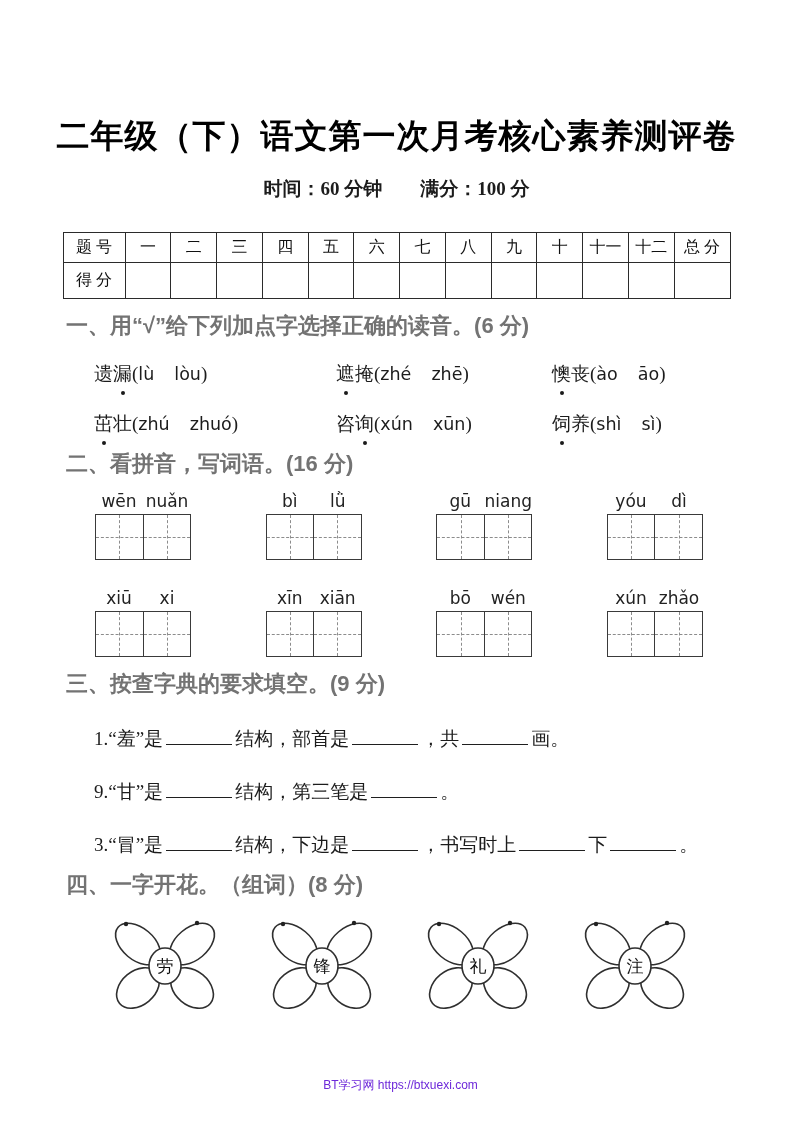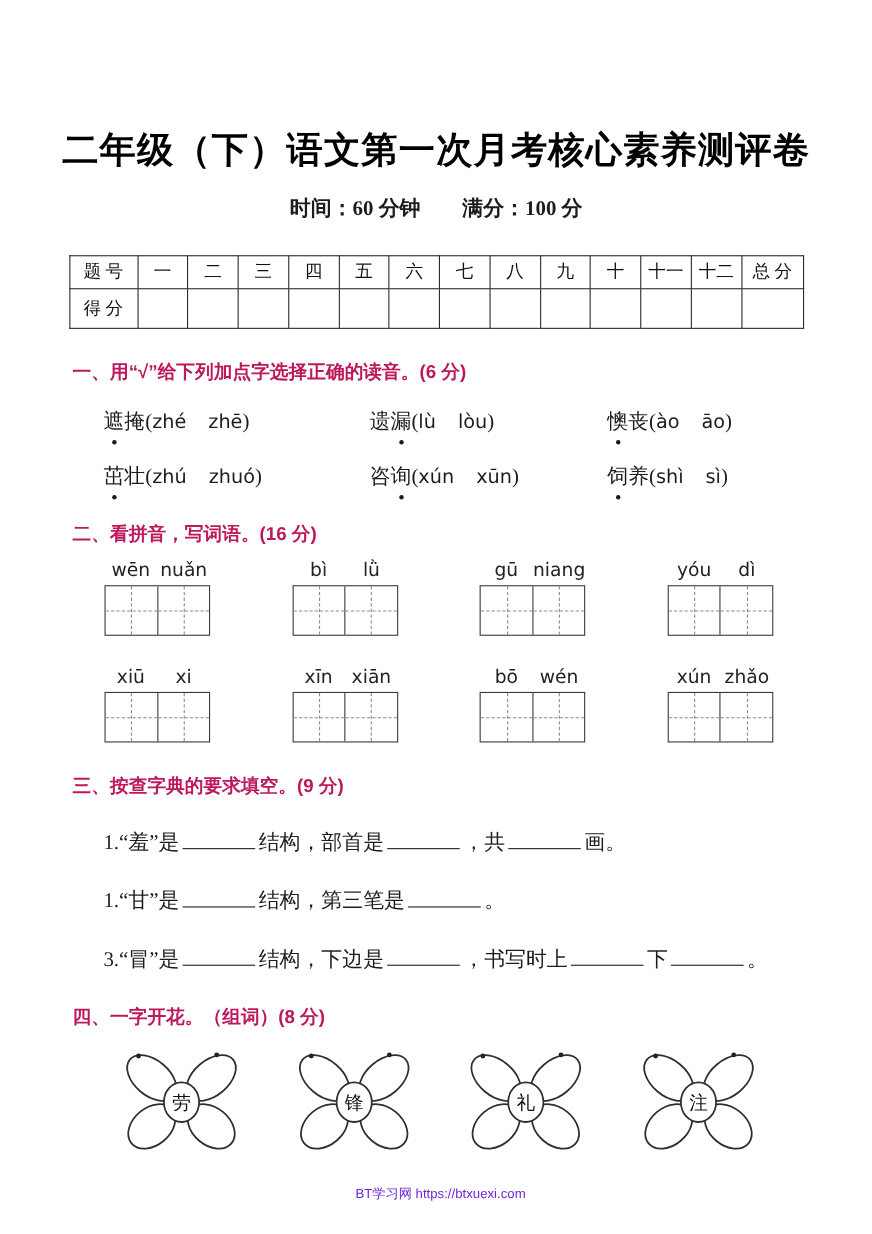--- a/index.html
+++ b/index.html
@@ -20,22 +20,22 @@
   table.score {
     margin:30px auto 0; border-collapse:collapse; table-layout:fixed;
     width:668px; font-size:16px; text-align:center; color:#111;
   }
   table.score td { border:1.6px solid #2b2b2b; height:30px; padding:0; }
   table.score tr.score-row td { height:36px; }
   table.score td.lab { width:62px; }
   table.score td.total { width:56px; }
   
   .sec-head {
-    margin:28px 0 0 66px; font-size:17px; font-weight:800;
-    font-family:"Liberation Sans", sans-serif; color:#be185d;
+    margin:12px 0 0 66px; font-size:22px; font-weight:800;
+    font-family:"Liberation Sans", sans-serif; color:#737373;
   }
   
   .s1-grid {
     margin:20px 0 0 94px; display:grid;
     grid-template-columns:242px 216px 180px; row-gap:24px; font-size:19px;
   }
   .s1-item { white-space:nowrap; }
   .ch { display:inline-block; position:relative; }
   .ch[data-dot="true"]::after {
     content:''; position:absolute; width:4px; height:4px; background:#1a1a1a;
@@ -132,24 +132,24 @@
       <td></td>
       <td></td>
       <td class="total"></td>
     </tr>
   </tbody>
     </table>
 
   <div class="sec-head">一、用“√”给下列加点字选择正确的读音。(6 分)</div>
   <div class="s1-grid">
     <div class="s1-item">
+      <span class="ch" data-dot="false">遗</span><span class="ch" data-dot="true">漏</span><span class="paren">(</span><span class="py">lù</span><span class="py">lòu</span><span class="paren">)</span>
+    </div>
+    <div class="s1-item">
       <span class="ch" data-dot="true">遮</span><span class="ch" data-dot="false">掩</span><span class="paren">(</span><span class="py">zhé</span><span class="py">zhē</span><span class="paren">)</span>
-    </div>
-    <div class="s1-item">
-      <span class="ch" data-dot="false">遗</span><span class="ch" data-dot="true">漏</span><span class="paren">(</span><span class="py">lù</span><span class="py">lòu</span><span class="paren">)</span>
     </div>
     <div class="s1-item">
       <span class="ch" data-dot="true">懊</span><span class="ch" data-dot="false">丧</span><span class="paren">(</span><span class="py">ào</span><span class="py">āo</span><span class="paren">)</span>
     </div>
     <div class="s1-item">
       <span class="ch" data-dot="true">茁</span><span class="ch" data-dot="false">壮</span><span class="paren">(</span><span class="py">zhú</span><span class="py">zhuó</span><span class="paren">)</span>
     </div>
     <div class="s1-item">
       <span class="ch" data-dot="false">咨</span><span class="ch" data-dot="true">询</span><span class="paren">(</span><span class="py">xún</span><span class="py">xūn</span><span class="paren">)</span>
     </div>
@@ -242,21 +242,21 @@
           <div class="tian-cell"></div>
         </div>
     </div>
   </div>
 
   <div class="sec-head">三、按查字典的要求填空。(9 分)</div>
   <div class="s3-line">
     <span>1.“羞”是</span><span class="blank"></span><span>结构，部首是</span><span class="blank"></span><span>，共</span><span class="blank"></span><span>画。</span>
   </div>
   <div class="s3-line">
-    <span>1.“甘”是</span><span class="blank"></span><span>结构，第三笔是</span><span class="blank"></span><span>。</span>
+    <span>9.“甘”是</span><span class="blank"></span><span>结构，第三笔是</span><span class="blank"></span><span>。</span>
   </div>
   <div class="s3-line">
     <span>3.“冒”是</span><span class="blank"></span><span>结构，下边是</span><span class="blank"></span><span>，书写时上</span><span class="blank"></span><span>下</span><span class="blank"></span><span>。</span>
   </div>
 
   <div class="sec-head">四、一字开花。（组词）(8 分)</div>
   <div class="flowers">
     <svg class="flower-svg" width="130" height="100" viewBox="0 0 130 100">
       <g fill="none" stroke="#2f2f2f" stroke-width="1.6">
         <ellipse cx="38" cy="28" rx="26" ry="16" transform="rotate(40 38 28)"></ellipse>

